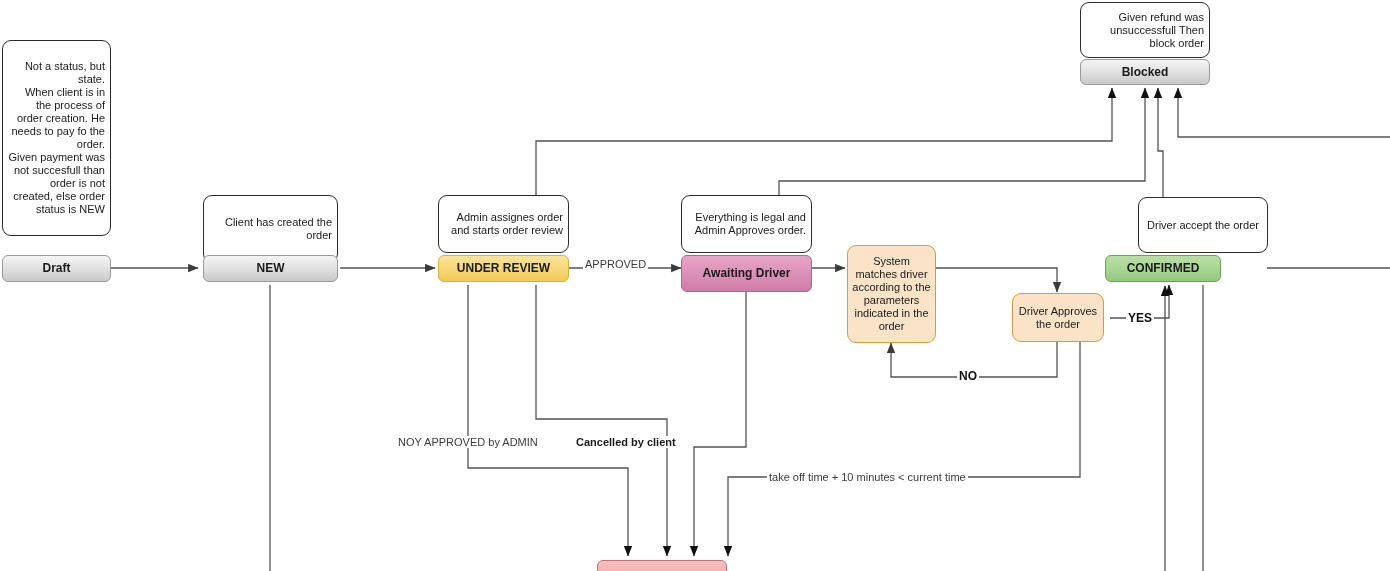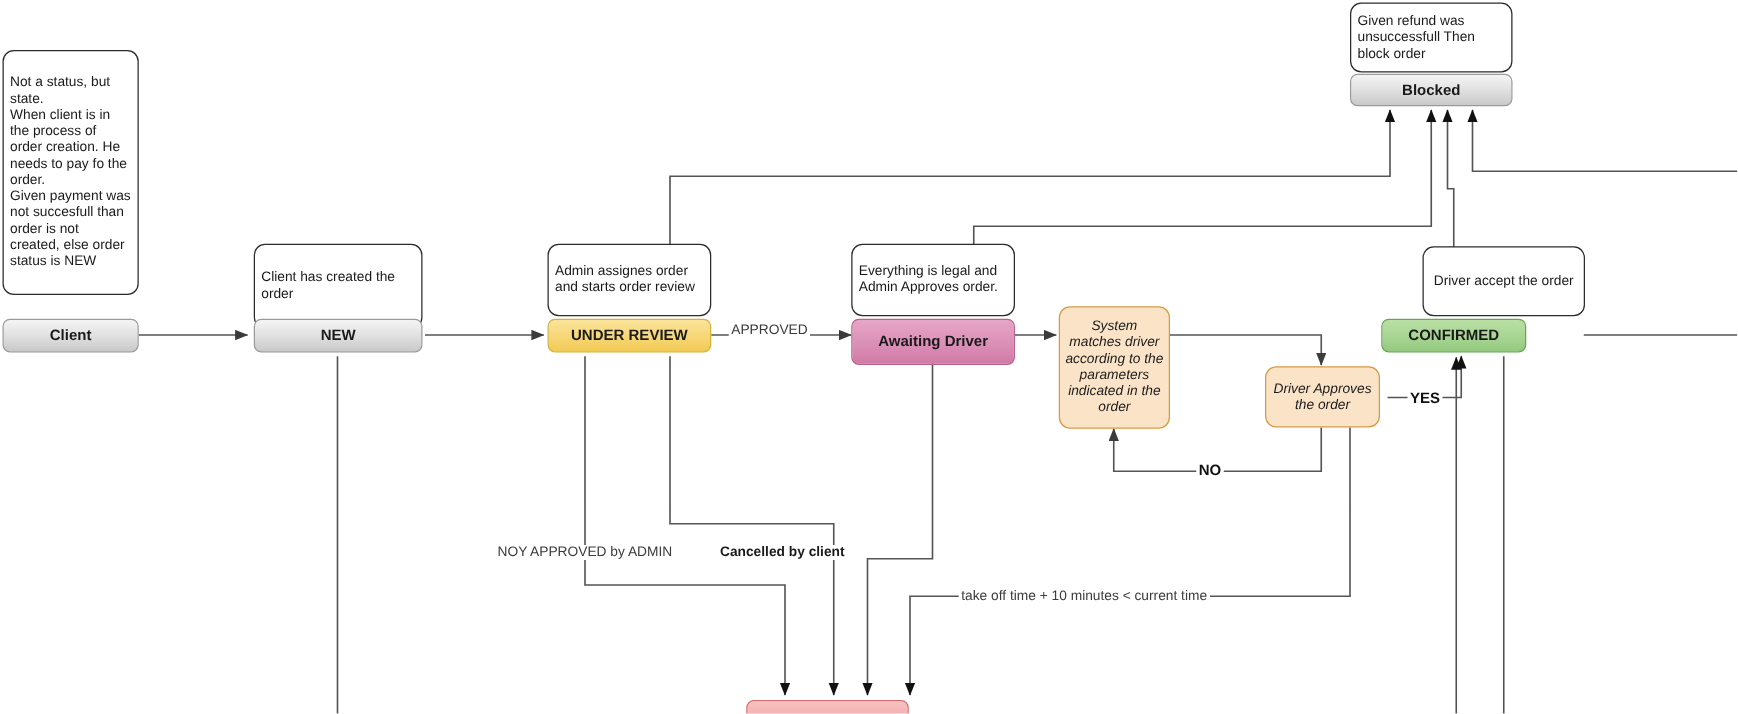--- a/index.html
+++ b/index.html
@@ -9,21 +9,21 @@
   #edges{position:absolute;left:0;top:0;width:1390px;height:571px;pointer-events:none;}
 
   .node{position:absolute;box-sizing:border-box;}
 
   
   .note{
     background:#ffffff;
     border:1px solid #2b2b2b;
     border-radius:9px;
     display:flex;align-items:center;justify-content:center;
-    text-align:left;
+    text-align:right;
     font-size:11px;color:#1a1a1a;line-height:13px;
     padding:3px 5px;
   }
   .note-tall{align-items:center;}
 
   
   .status{
     border-radius:6px;
     display:flex;align-items:center;justify-content:center;
     text-align:center;font-size:12px;line-height:13px;
@@ -52,21 +52,20 @@
 
   
   .proc{
     background:#fbe3c8;
     border:1.4px solid #d79b45;
     border-radius:9px;
     display:flex;align-items:center;justify-content:center;
     text-align:center;font-size:11px;color:#1a1a1a;line-height:13px;
     padding:2px 4px;
     box-sizing:border-box;
-    font-style:italic;
   }
 
   
   .elabel{
     position:absolute;
     font-size:11px;color:#3b3b3b;
     background:#ffffff;
     white-space:nowrap;
     padding:0 2px;
     line-height:12px;
@@ -130,21 +129,21 @@
 
     </g>
   </svg>
 
   <div class="node note note-tall" style="left:2px;top:40px;width:109px;height:196px;">
     <span style="white-space:pre-line;">Not a status, but state.
 When client is in the process of order creation. He needs to pay fo the order.
 Given payment was not succesfull than order is not created, else order status is NEW</span>
   </div>
   <div class="node status st-gray" style="left:2px;top:255px;width:109px;height:27px;">
-    <span>Client</span>
+    <span>Draft</span>
   </div>
 
   <div class="node note" style="left:203px;top:195px;width:135px;height:68px;">
     <span>Client has created the order</span>
   </div>
   <div class="node status st-gray" style="left:203px;top:255px;width:135px;height:27px;">
     <span>NEW</span>
   </div>
 
   <div class="node note" style="left:438px;top:195px;width:131px;height:58px;">

